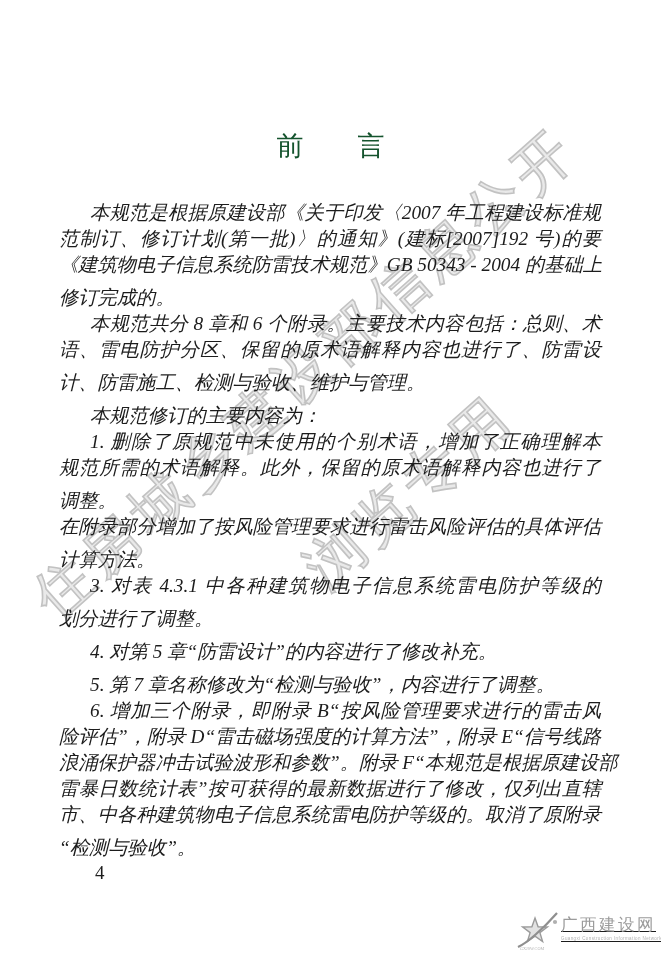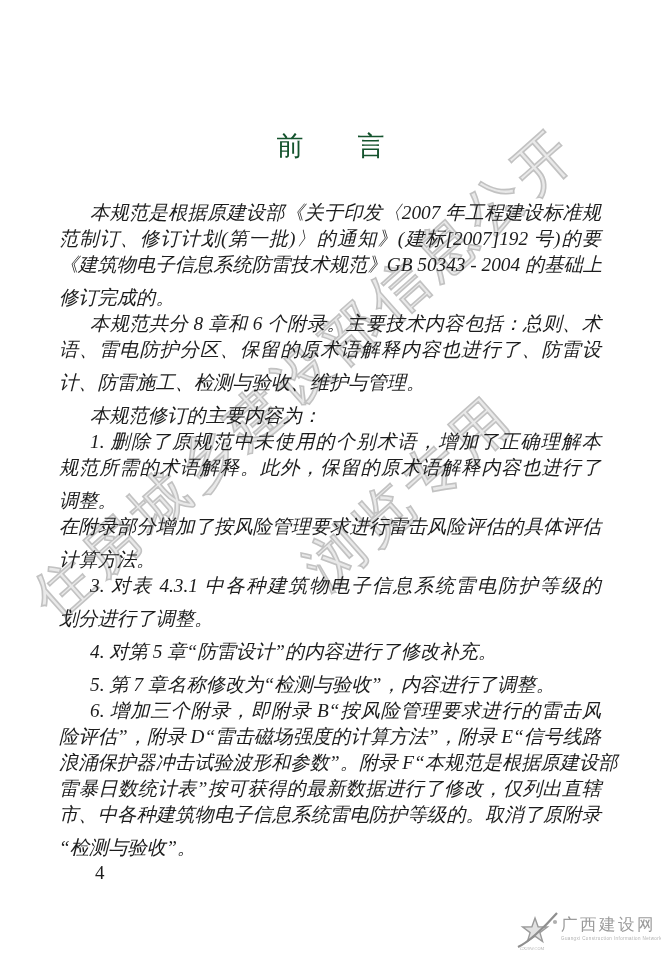--- a/index.html
+++ b/index.html
@@ -65,21 +65,21 @@
     font-size:19px;
   }
   .logo{
     position:absolute;
     z-index:2;
     left:517px;top:901px;
     display:flex;
     align-items:flex-start;
   }
   .logo svg{display:block;}
-  .logo-text-col{margin-left:2px;padding-top:15px;}
+  .logo-text-col{margin-left:2px;padding-top:15px;text-decoration:underline;}
   .logo-site-name{
     font-size:16.5px;
     line-height:18px;
     letter-spacing:2.5px;
     color:#9b9b9b;
   }
   .logo-tagline{
     margin-top:2px;
     font-size:4.5px;
     line-height:5px;

